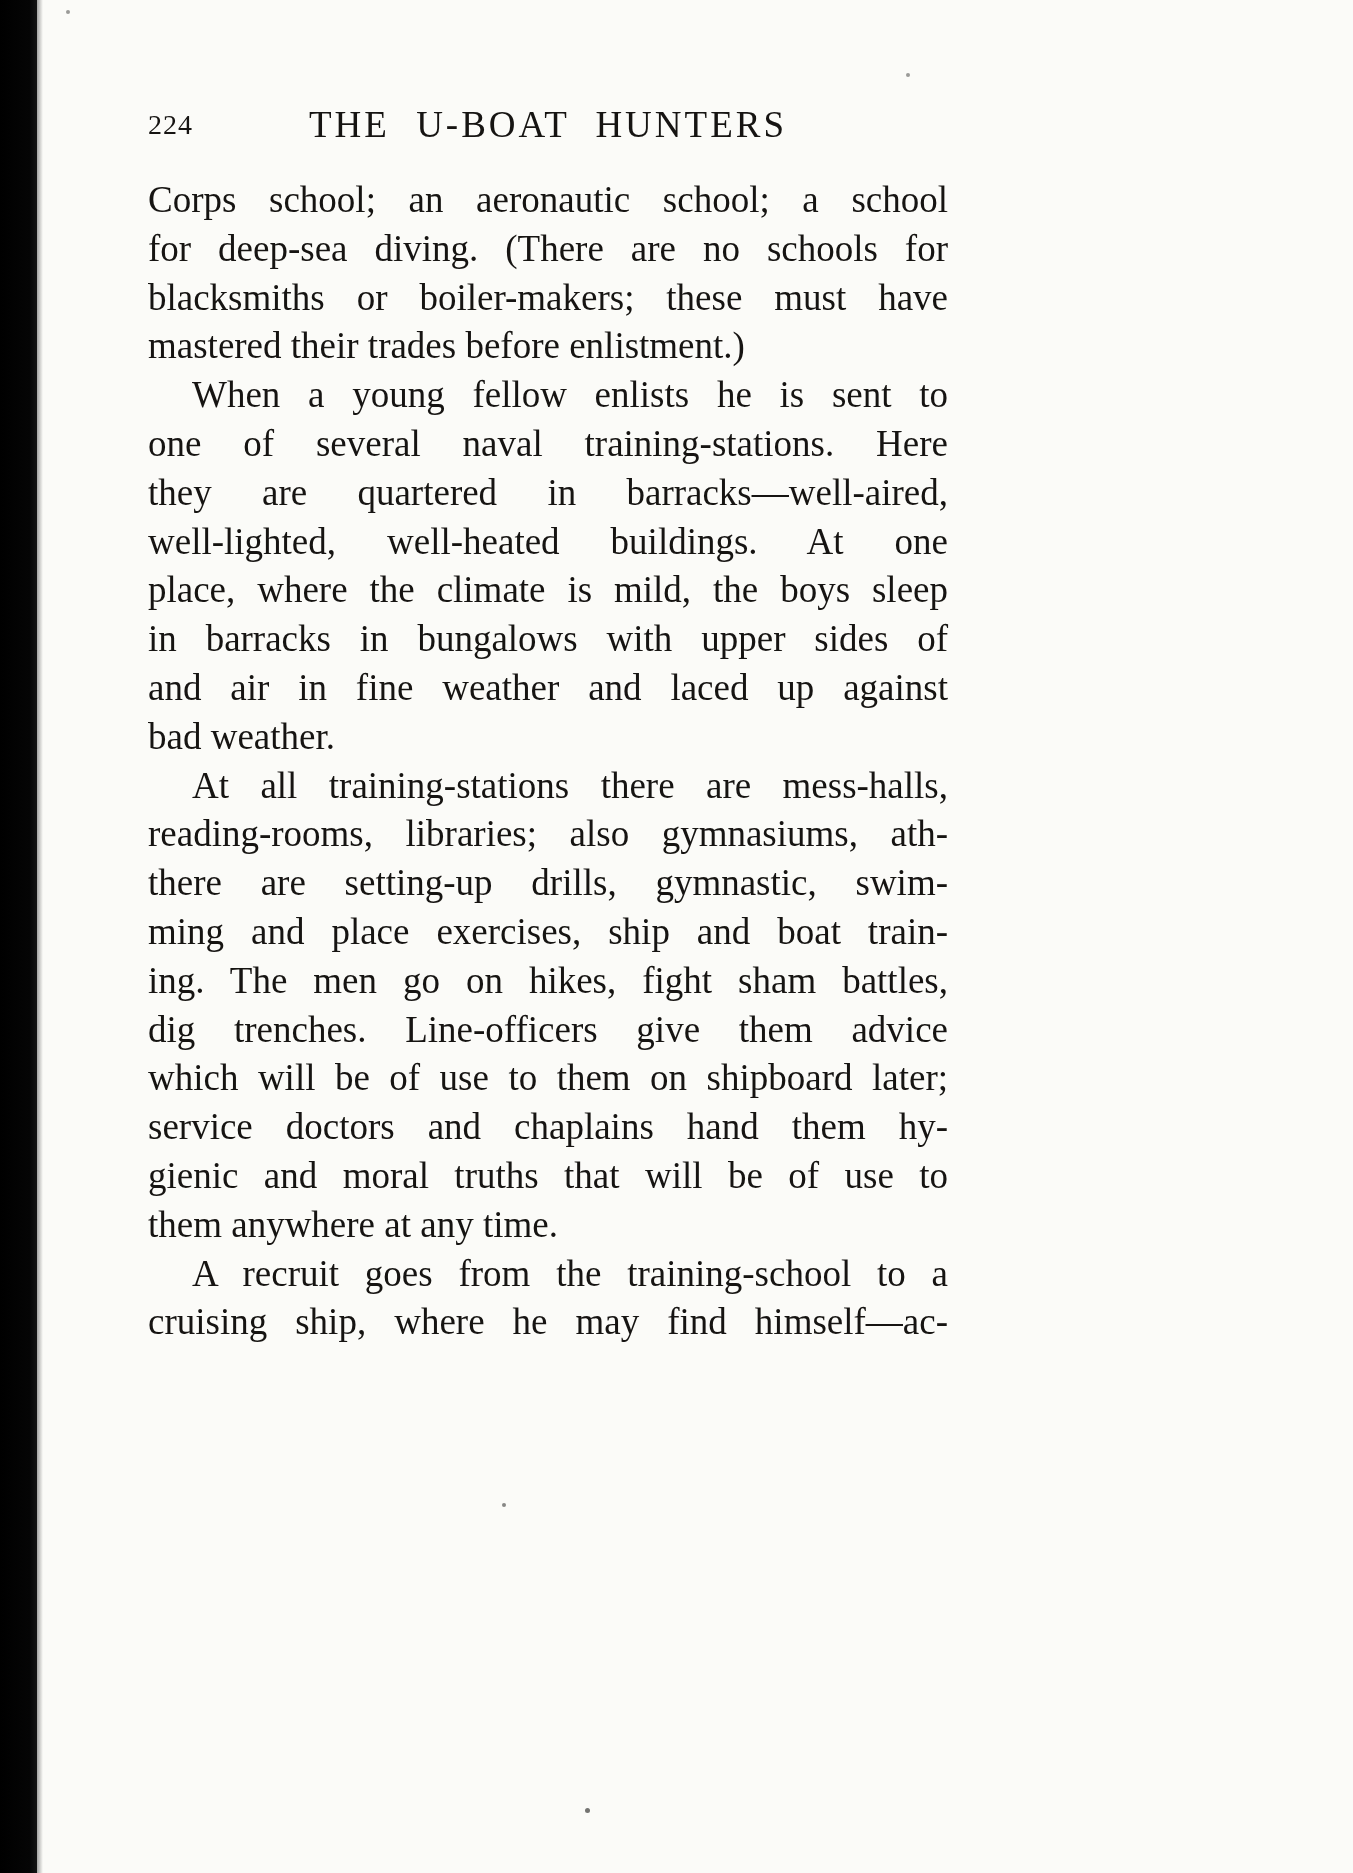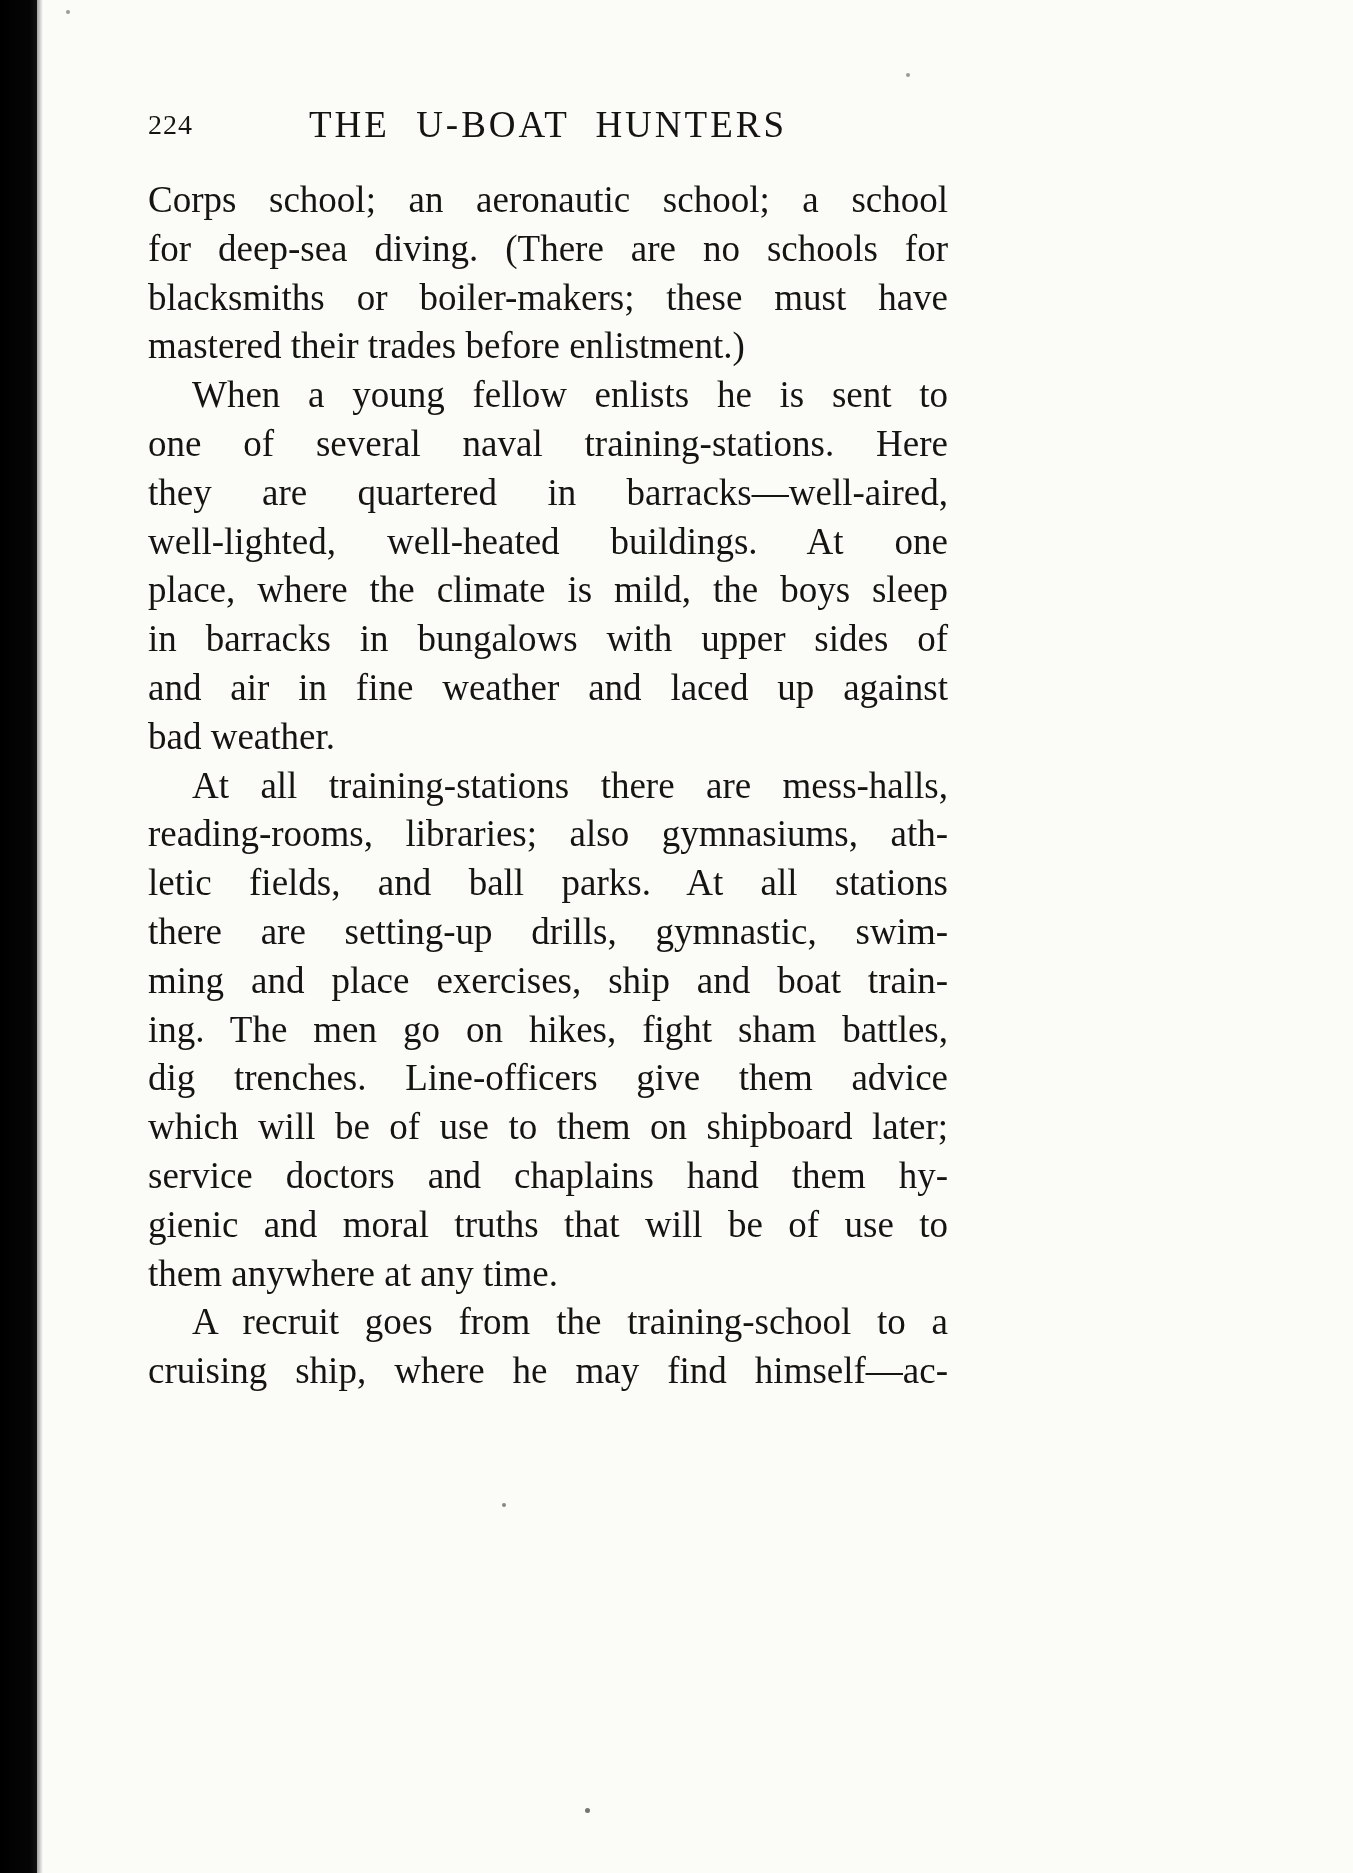--- a/index.html
+++ b/index.html
@@ -108,21 +108,20 @@
       <div class="line indent just">When a young fellow enlists he is sent to</div>
       <div class="line just">one of several naval training-stations. Here</div>
       <div class="line just">they are quartered in barracks—well-aired,</div>
       <div class="line just">well-lighted, well-heated buildings. At one</div>
       <div class="line just">place, where the climate is mild, the boys sleep</div>
       <div class="line just">in barracks in bungalows with upper sides of</div>
       <div class="line just">and air in fine weather and laced up against</div>
       <div class="line">bad weather.</div>
       <div class="line indent just">At all training-stations there are mess-halls,</div>
       <div class="line just">reading-rooms, libraries; also gymnasiums, ath-</div>
-      <div class="line just">letic fields, and ball parks. At all stations</div>
       <div class="line just">there are setting-up drills, gymnastic, swim-</div>
       <div class="line just">ming and place exercises, ship and boat train-</div>
       <div class="line just">ing. The men go on hikes, fight sham battles,</div>
       <div class="line just">dig trenches. Line-officers give them advice</div>
       <div class="line just">which will be of use to them on shipboard later;</div>
       <div class="line just">service doctors and chaplains hand them hy-</div>
       <div class="line just">gienic and moral truths that will be of use to</div>
       <div class="line">them anywhere at any time.</div>
       <div class="line indent just">A recruit goes from the training-school to a</div>
       <div class="line just">cruising ship, where he may find himself—ac-</div>

